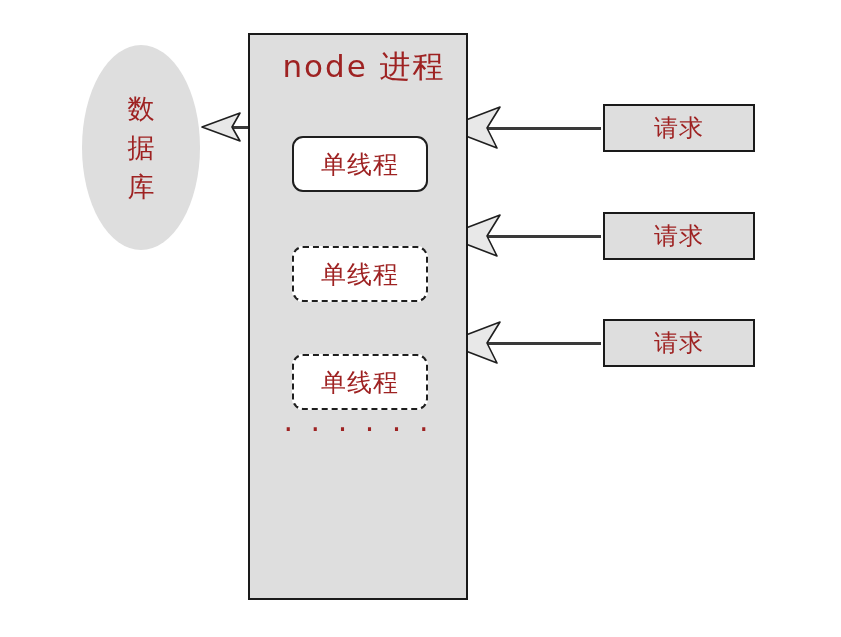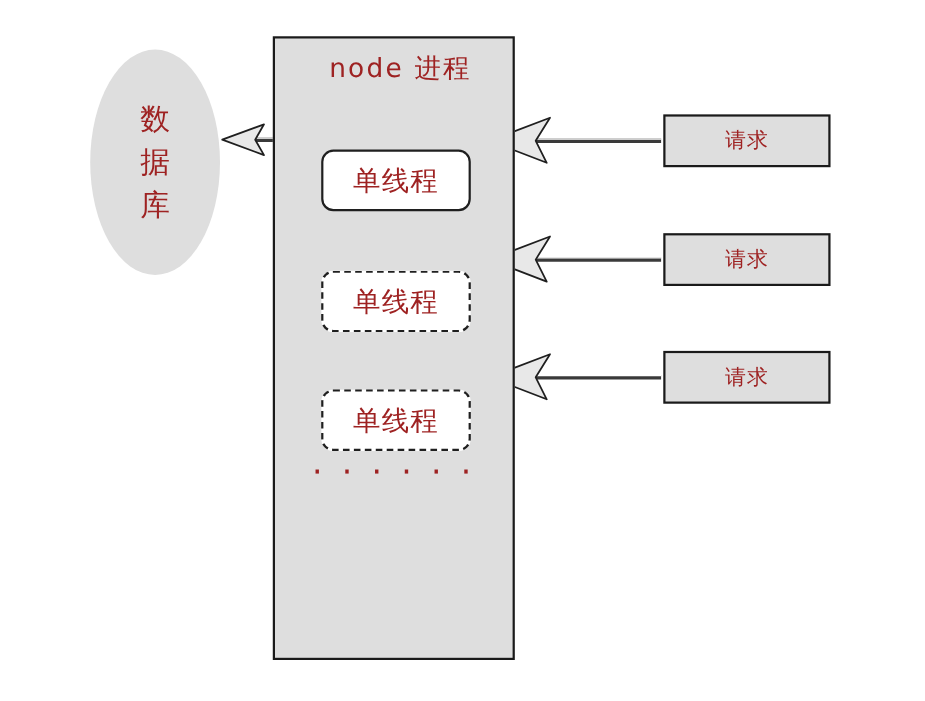--- a/index.html
+++ b/index.html
@@ -41,21 +41,21 @@
     box-sizing: border-box;
   }
 
   .node-title {
     position: absolute;
     left: 248px;
     top: 46px;
     width: 232px;
     text-align: center;
     color: #9e2222;
-    font-size: 24px;
+    font-size: 31px;
     font-family: "DejaVu Sans", sans-serif;
     letter-spacing: 2px;
     white-space: nowrap;
   }
 
   
   .thread-box {
     position: absolute;
     left: 292px;
     width: 136px;
@@ -136,21 +136,21 @@
     height: 48px;
     background: #dedede;
     border: 2px solid #1a1a1a;
     box-sizing: border-box;
     display: flex;
     align-items: center;
     justify-content: center;
   }
   .request-label {
     color: #9e2222;
-    font-size: 19px;
+    font-size: 24px;
     font-family: "DejaVu Sans", sans-serif;
     letter-spacing: 1px;
     line-height: 1;
     white-space: nowrap;
   }
   #request-1 { top: 104px; }
   #request-2 { top: 212px; }
   #request-3 { top: 319px; }
 </style>
 </head>

